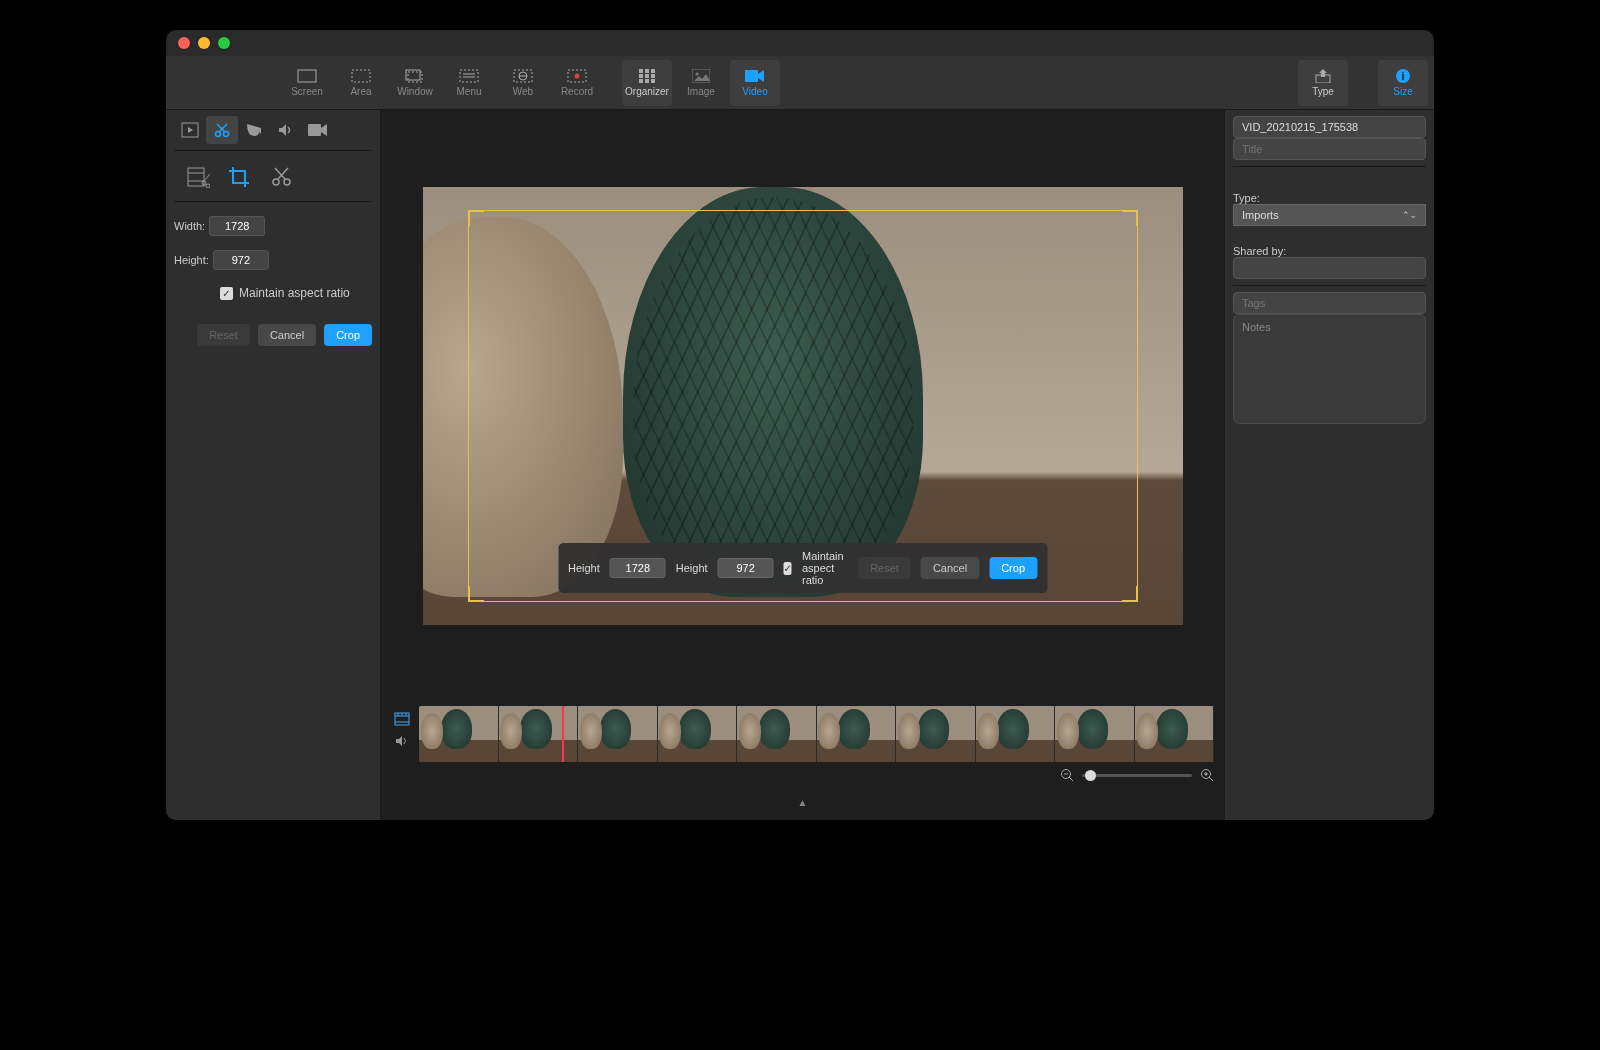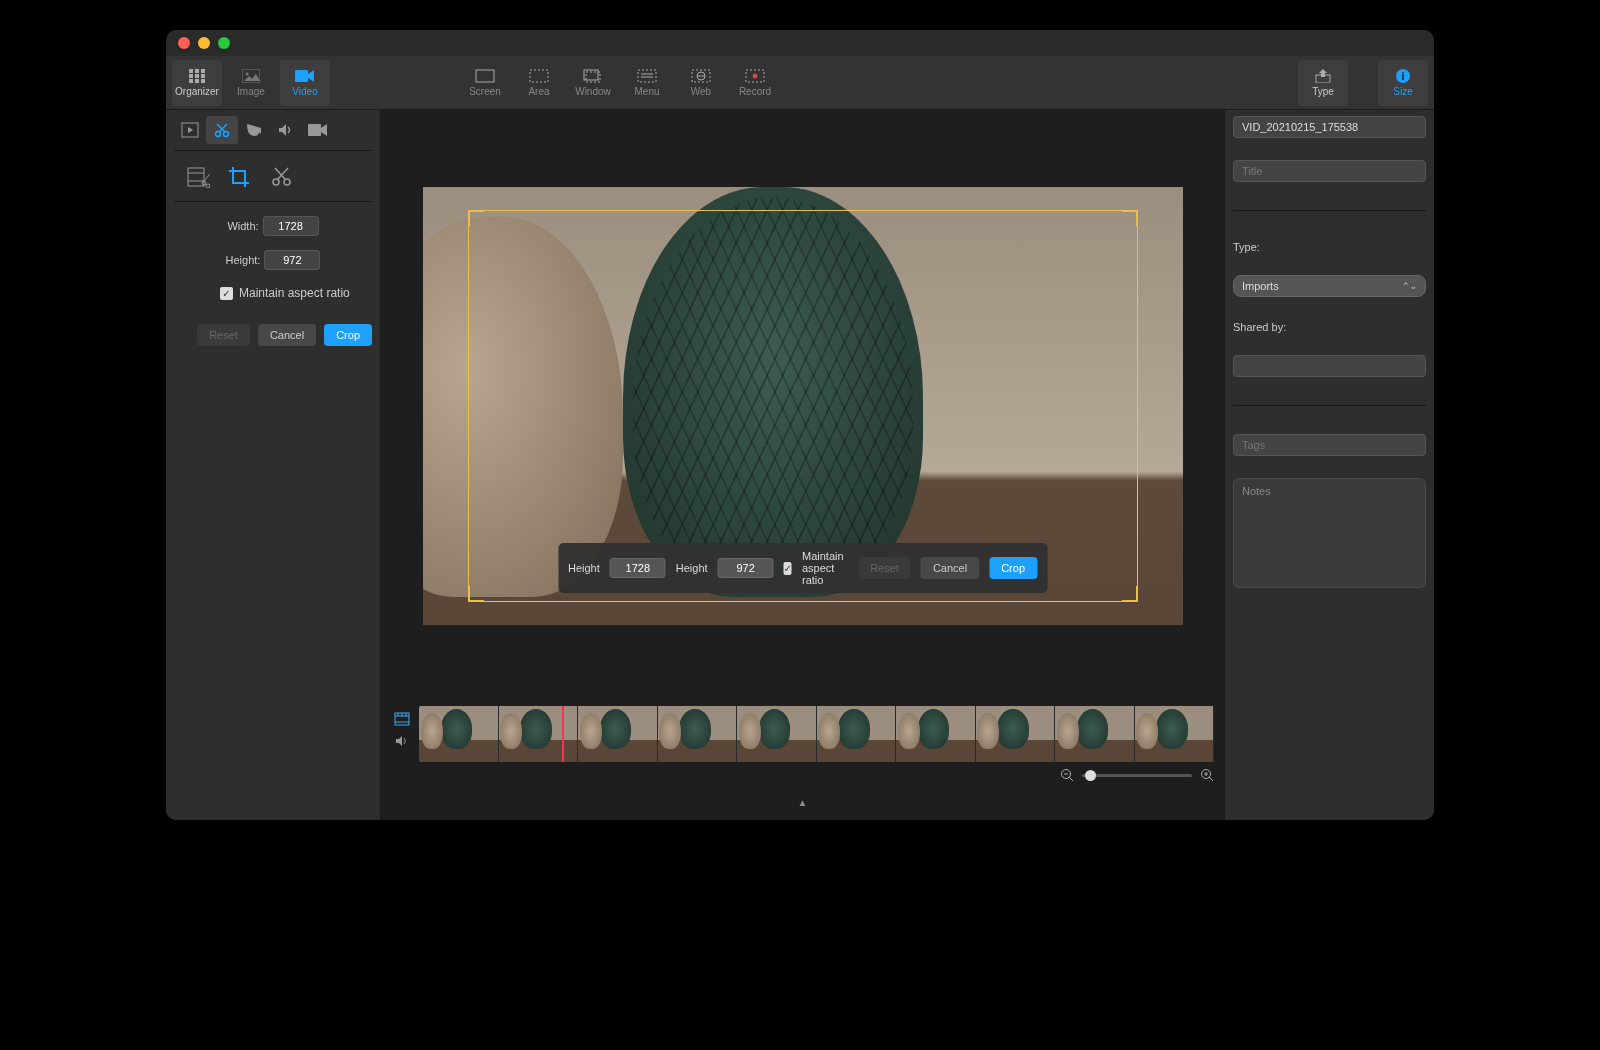--- a/index.html
+++ b/index.html
@@ -24,21 +24,21 @@
 .main { display: flex; height: calc(100% - 80px); }
 
 
 .left { width: 215px; background: #2e2e2e; border-right: 1px solid #1a1a1a; padding: 6px 8px; color: #ccc; font-size: 12px; }
 .left-tabs { display: flex; gap: 0; margin-bottom: 6px; border-bottom: 1px solid #1a1a1a; padding-bottom: 6px; }
 .lt { width: 32px; height: 28px; display: flex; align-items: center; justify-content: center; cursor: pointer; color: #999; border-radius: 3px; }
 .lt.active { background: #444; color: #1ea0ff; }
 .left-sub { display: flex; gap: 14px; padding: 6px 10px 10px; border-bottom: 1px solid #1a1a1a; }
 .ls { width: 28px; height: 28px; display: flex; align-items: center; justify-content: center; cursor: pointer; color: #999; }
 .ls.active { color: #1ea0ff; }
-.field-row { display: flex; align-items: center; margin: 14px 0 0; justify-content: center; gap: 4px; }
+.field-row { display: flex; align-items: center; margin: 14px 0 0; justify-content: flex-start; gap: 4px; }
 .field-row label { font-size: 11px; color: #ccc; }
 .field-row input { width: 56px; height: 20px; background: #444; border: 1px solid #555; border-radius: 3px; color: #fff; text-align: center; font-size: 11px; }
 .chk-row { display: flex; align-items: center; gap: 6px; margin: 16px 0 0 46px; }
 .chk { width: 13px; height: 13px; background: #ddd; border-radius: 2px; display: flex; align-items: center; justify-content: center; font-size: 10px; color: #333; }
 .btn-row { display: flex; gap: 8px; margin-top: 24px; justify-content: flex-end; }
 .btn { height: 22px; padding: 0 12px; border: none; border-radius: 4px; font-size: 11px; cursor: pointer; background: #484848; color: #ccc; }
 .btn.dim { background: #3a3a3a; color: #666; }
 .btn.primary { background: #1ea0ff; color: #fff; }
 
 
@@ -74,44 +74,101 @@
 .thumb::after { content: ""; position: absolute; left: 2%; bottom: 24%; width: 28%; height: 64%; background: radial-gradient(ellipse, #b9a68f, #7e6d59); border-radius: 50% 50% 44% 44%; }
 .playhead { position: absolute; left: 18%; top: -8px; bottom: -2px; width: 2px; background: #ff2f55; }
 .playhead::before { content: ""; position: absolute; top: -1px; left: -6px; width: 14px; height: 12px; background: #ff2f55; clip-path: polygon(0 0, 100% 0, 50% 100%); }
 .zoom-row { height: 22px; display: flex; align-items: center; justify-content: flex-end; gap: 8px; color: #aaa; padding-top: 4px; }
 .zoom-track { width: 110px; height: 3px; background: #555; border-radius: 2px; position: relative; }
 .zoom-knob { position: absolute; left: 3px; top: -4px; width: 11px; height: 11px; background: #ddd; border-radius: 50%; }
 
 .drag-handle { height: 12px; display: flex; justify-content: center; align-items: center; color: #888; font-size: 10px; }
 
 
-.right { width: 210px; background: #2e2e2e; border-left: 1px solid #1a1a1a; padding: 6px 8px; color: #ccc; font-size: 11px; display: flex; flex-direction: column; gap: 22px; }
+.right { width: 210px; background: #2e2e2e; border-left: 1px solid #1a1a1a; padding: 6px 8px; color: #ccc; font-size: 11px; display: flex; flex-direction: column; gap: 0; }
 .r-input { height: 22px; background: #444; border: 1px solid #555; border-radius: 4px; color: #ddd; padding: 0 8px; font-size: 11px; width: 100%; }
 .r-input.placeholder { color: #888; font-style: normal; }
 .meta { display: grid; grid-template-columns: 62px 1fr; row-gap: 5px; column-gap: 6px; margin-top: 4px; }
 .meta .k { text-align: right; color: #ccc; }
 .meta .v { color: #ddd; }
 .r-sep { height: 1px; background: #1a1a1a; margin: 6px 0; }
-.r-label { color: #ccc; margin-top: 2px; }
-.r-select { height: 22px; background: #555; border: 1px solid #666; border-radius: 8px; color: #ddd; padding: 0 8px; font-size: 11px; display: flex; align-items: center; justify-content: space-between; }
+.r-label { color: #ccc; margin-top: 19px; }
+.r-select { height: 22px; background: #555; border: 1px solid #666; border-radius: 0; color: #ddd; padding: 0 8px; font-size: 11px; display: flex; align-items: center; justify-content: space-between; }
 .r-textarea { flex: 0 0 110px; background: #3a3a3a; border: 1px solid #4a4a4a; border-radius: 6px; color: #888; padding: 6px 8px; font-size: 11px; }
 
 svg { display: block; }
 </style>
 </head>
 <body>
 
 <div class="window">
   <div class="titlebar">
     <div class="tl-btn close"></div>
     <div class="tl-btn min"></div>
     <div class="tl-btn max"></div>
   </div>
 
   <div class="toolbar">
+    <div class="tb-group" style="margin-left:110px">
+      <div class="tb-item">
+        <div class="tb-icon">
+            <svg width="20" height="14">
+              <rect x="1" y="1" width="18" height="12" fill="none" stroke="#aaa"></rect>
+            </svg>
+          </div>
+        <span>Screen</span>
+      </div>
+      <div class="tb-item">
+        <div class="tb-icon">
+            <svg width="20" height="14">
+              <rect x="1" y="1" width="18" height="12" fill="none" stroke="#aaa" stroke-dasharray="2 2"></rect>
+            </svg>
+          </div>
+        <span>Area</span>
+      </div>
+      <div class="tb-item">
+        <div class="tb-icon">
+            <svg width="20" height="14">
+              <rect x="3" y="3" width="14" height="10" fill="none" stroke="#aaa" stroke-dasharray="2 2"></rect>
+              <rect x="1" y="1" width="14" height="10" fill="none" stroke="#aaa"></rect>
+            </svg>
+          </div>
+        <span>Window</span>
+      </div>
+      <div class="tb-item">
+        <div class="tb-icon">
+            <svg width="20" height="14">
+              <rect x="1" y="1" width="18" height="12" fill="none" stroke="#aaa" stroke-dasharray="2 2"></rect>
+              <line x1="4" y1="5" x2="16" y2="5" stroke="#aaa"></line>
+              <line x1="4" y1="8" x2="16" y2="8" stroke="#aaa"></line>
+            </svg>
+          </div>
+        <span>Menu</span>
+      </div>
+      <div class="tb-item">
+        <div class="tb-icon">
+            <svg width="20" height="14">
+              <rect x="1" y="1" width="18" height="12" fill="none" stroke="#aaa" stroke-dasharray="2 2"></rect>
+              <circle cx="10" cy="7" r="4" fill="none" stroke="#aaa"></circle>
+              <line x1="6" y1="7" x2="14" y2="7" stroke="#aaa"></line>
+            </svg>
+          </div>
+        <span>Web</span>
+      </div>
+      <div class="tb-item">
+        <div class="tb-icon">
+            <svg width="20" height="14">
+              <rect x="1" y="1" width="18" height="12" fill="none" stroke="#aaa" stroke-dasharray="2 2"></rect>
+              <circle cx="10" cy="7" r="2.5" fill="#d44"></circle>
+            </svg>
+          </div>
+        <span>Record</span>
+      </div>
+    </div>
+
     <div class="tb-group">
       <div class="tb-item on">
         <div class="tb-icon">
             <svg width="16" height="14" viewBox="0 0 16 14">
               <rect width="4" height="4" fill="#aaa"></rect>
               <rect x="6" width="4" height="4" fill="#aaa"></rect>
               <rect x="12" width="4" height="4" fill="#aaa"></rect>
               <rect y="5" width="4" height="4" fill="#aaa"></rect>
               <rect x="6" y="5" width="4" height="4" fill="#aaa"></rect>
               <rect x="12" y="5" width="4" height="4" fill="#aaa"></rect>
@@ -133,77 +190,20 @@
         <span>Image</span>
       </div>
       <div class="tb-item active">
         <div class="tb-icon">
             <svg width="20" height="14" viewBox="0 0 20 14">
               <rect width="13" height="12" y="1" rx="1" fill="#1ea0ff"></rect>
               <path d="M13 5 L19 1 L19 13 L13 9 Z" fill="#1ea0ff"></path>
             </svg>
           </div>
         <span>Video</span>
-      </div>
-    </div>
-
-    <div class="tb-group" style="margin-left:110px">
-      <div class="tb-item">
-        <div class="tb-icon">
-            <svg width="20" height="14">
-              <rect x="1" y="1" width="18" height="12" fill="none" stroke="#aaa"></rect>
-            </svg>
-          </div>
-        <span>Screen</span>
-      </div>
-      <div class="tb-item">
-        <div class="tb-icon">
-            <svg width="20" height="14">
-              <rect x="1" y="1" width="18" height="12" fill="none" stroke="#aaa" stroke-dasharray="2 2"></rect>
-            </svg>
-          </div>
-        <span>Area</span>
-      </div>
-      <div class="tb-item">
-        <div class="tb-icon">
-            <svg width="20" height="14">
-              <rect x="3" y="3" width="14" height="10" fill="none" stroke="#aaa" stroke-dasharray="2 2"></rect>
-              <rect x="1" y="1" width="14" height="10" fill="none" stroke="#aaa"></rect>
-            </svg>
-          </div>
-        <span>Window</span>
-      </div>
-      <div class="tb-item">
-        <div class="tb-icon">
-            <svg width="20" height="14">
-              <rect x="1" y="1" width="18" height="12" fill="none" stroke="#aaa" stroke-dasharray="2 2"></rect>
-              <line x1="4" y1="5" x2="16" y2="5" stroke="#aaa"></line>
-              <line x1="4" y1="8" x2="16" y2="8" stroke="#aaa"></line>
-            </svg>
-          </div>
-        <span>Menu</span>
-      </div>
-      <div class="tb-item">
-        <div class="tb-icon">
-            <svg width="20" height="14">
-              <rect x="1" y="1" width="18" height="12" fill="none" stroke="#aaa" stroke-dasharray="2 2"></rect>
-              <circle cx="10" cy="7" r="4" fill="none" stroke="#aaa"></circle>
-              <line x1="6" y1="7" x2="14" y2="7" stroke="#aaa"></line>
-            </svg>
-          </div>
-        <span>Web</span>
-      </div>
-      <div class="tb-item">
-        <div class="tb-icon">
-            <svg width="20" height="14">
-              <rect x="1" y="1" width="18" height="12" fill="none" stroke="#aaa" stroke-dasharray="2 2"></rect>
-              <circle cx="10" cy="7" r="2.5" fill="#d44"></circle>
-            </svg>
-          </div>
-        <span>Record</span>
       </div>
     </div>
 
     <div class="tb-spacer"></div>
 
     <div class="tb-item on">
       <div class="tb-icon">
           <svg width="16" height="14" viewBox="0 0 16 14">
             <path d="M8 0 L4 4 L6 4 L6 8 L10 8 L10 4 L12 4 Z" fill="#aaa"></path>
             <rect x="1" y="6" width="14" height="8" fill="none" stroke="#aaa"></rect>

